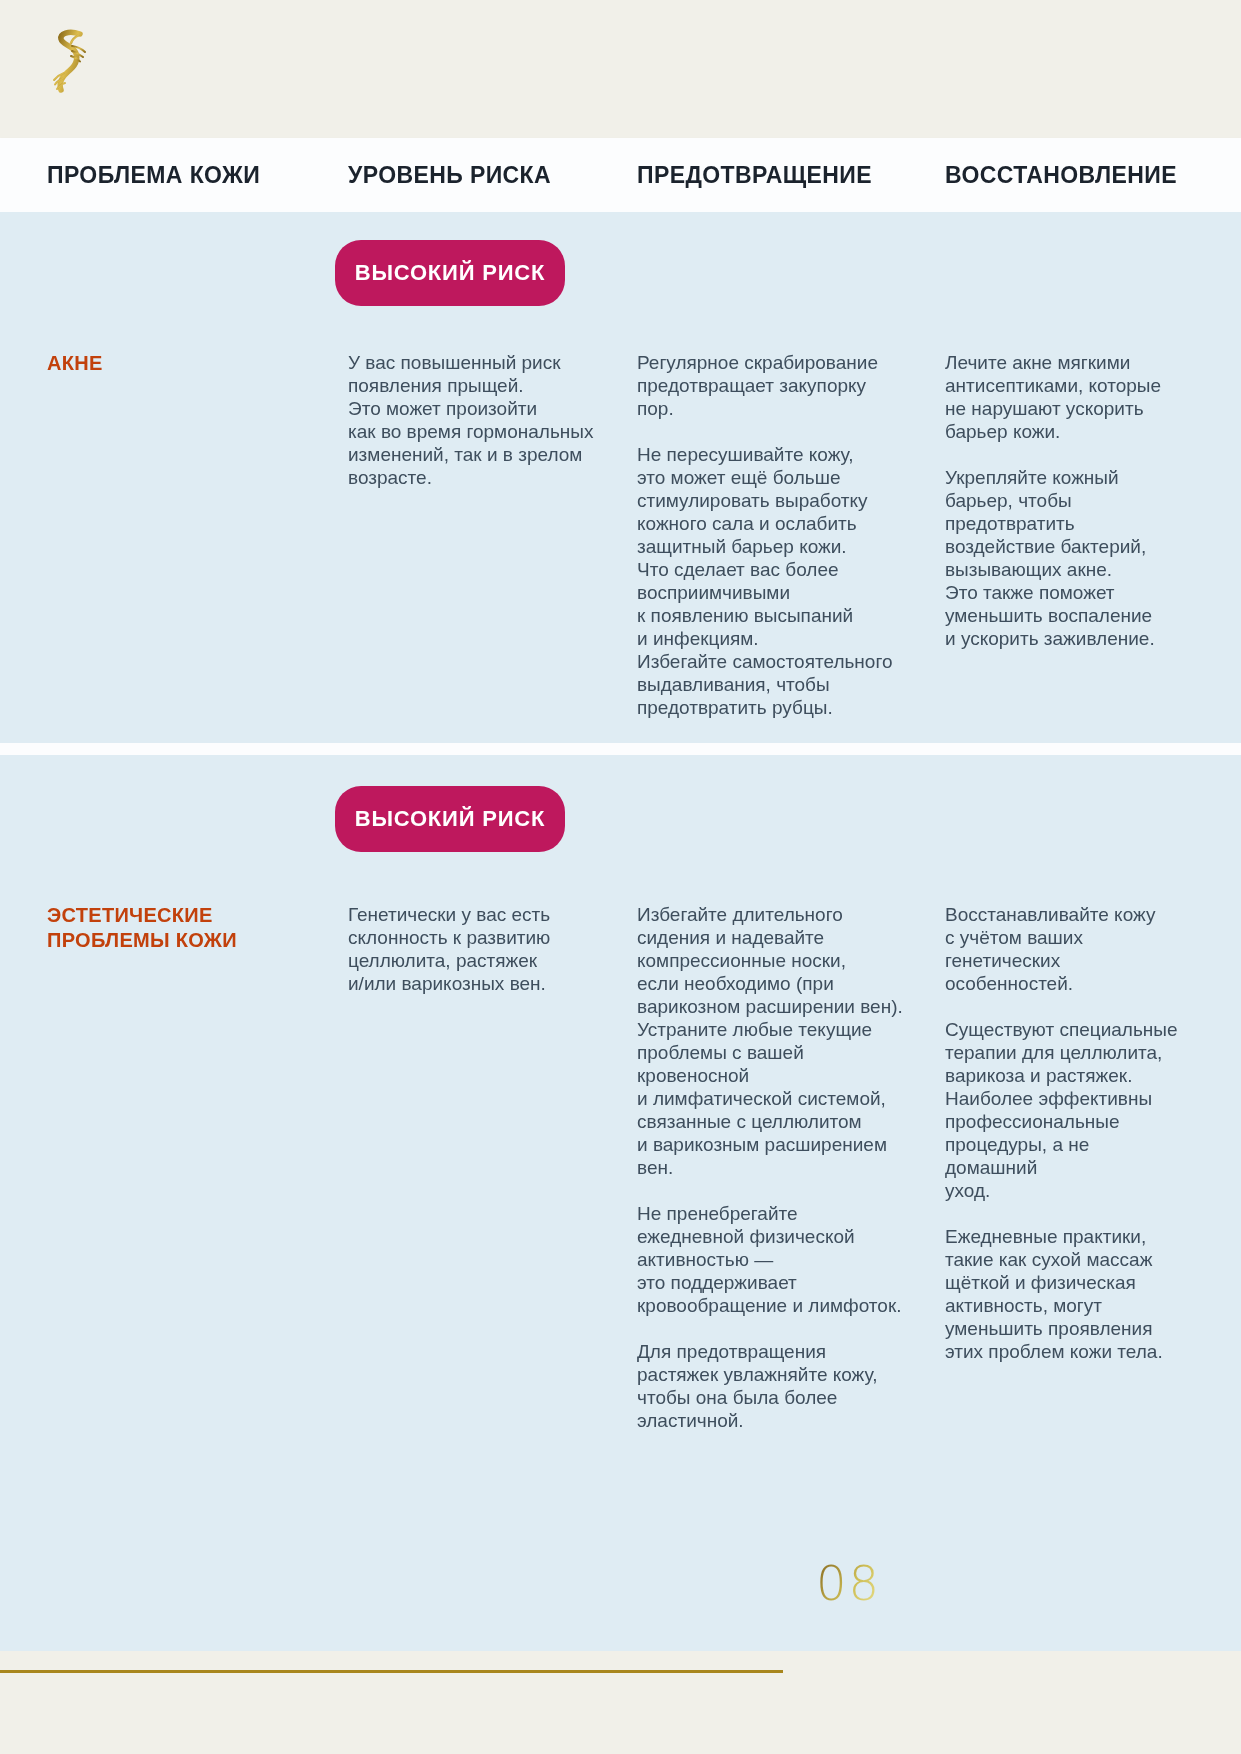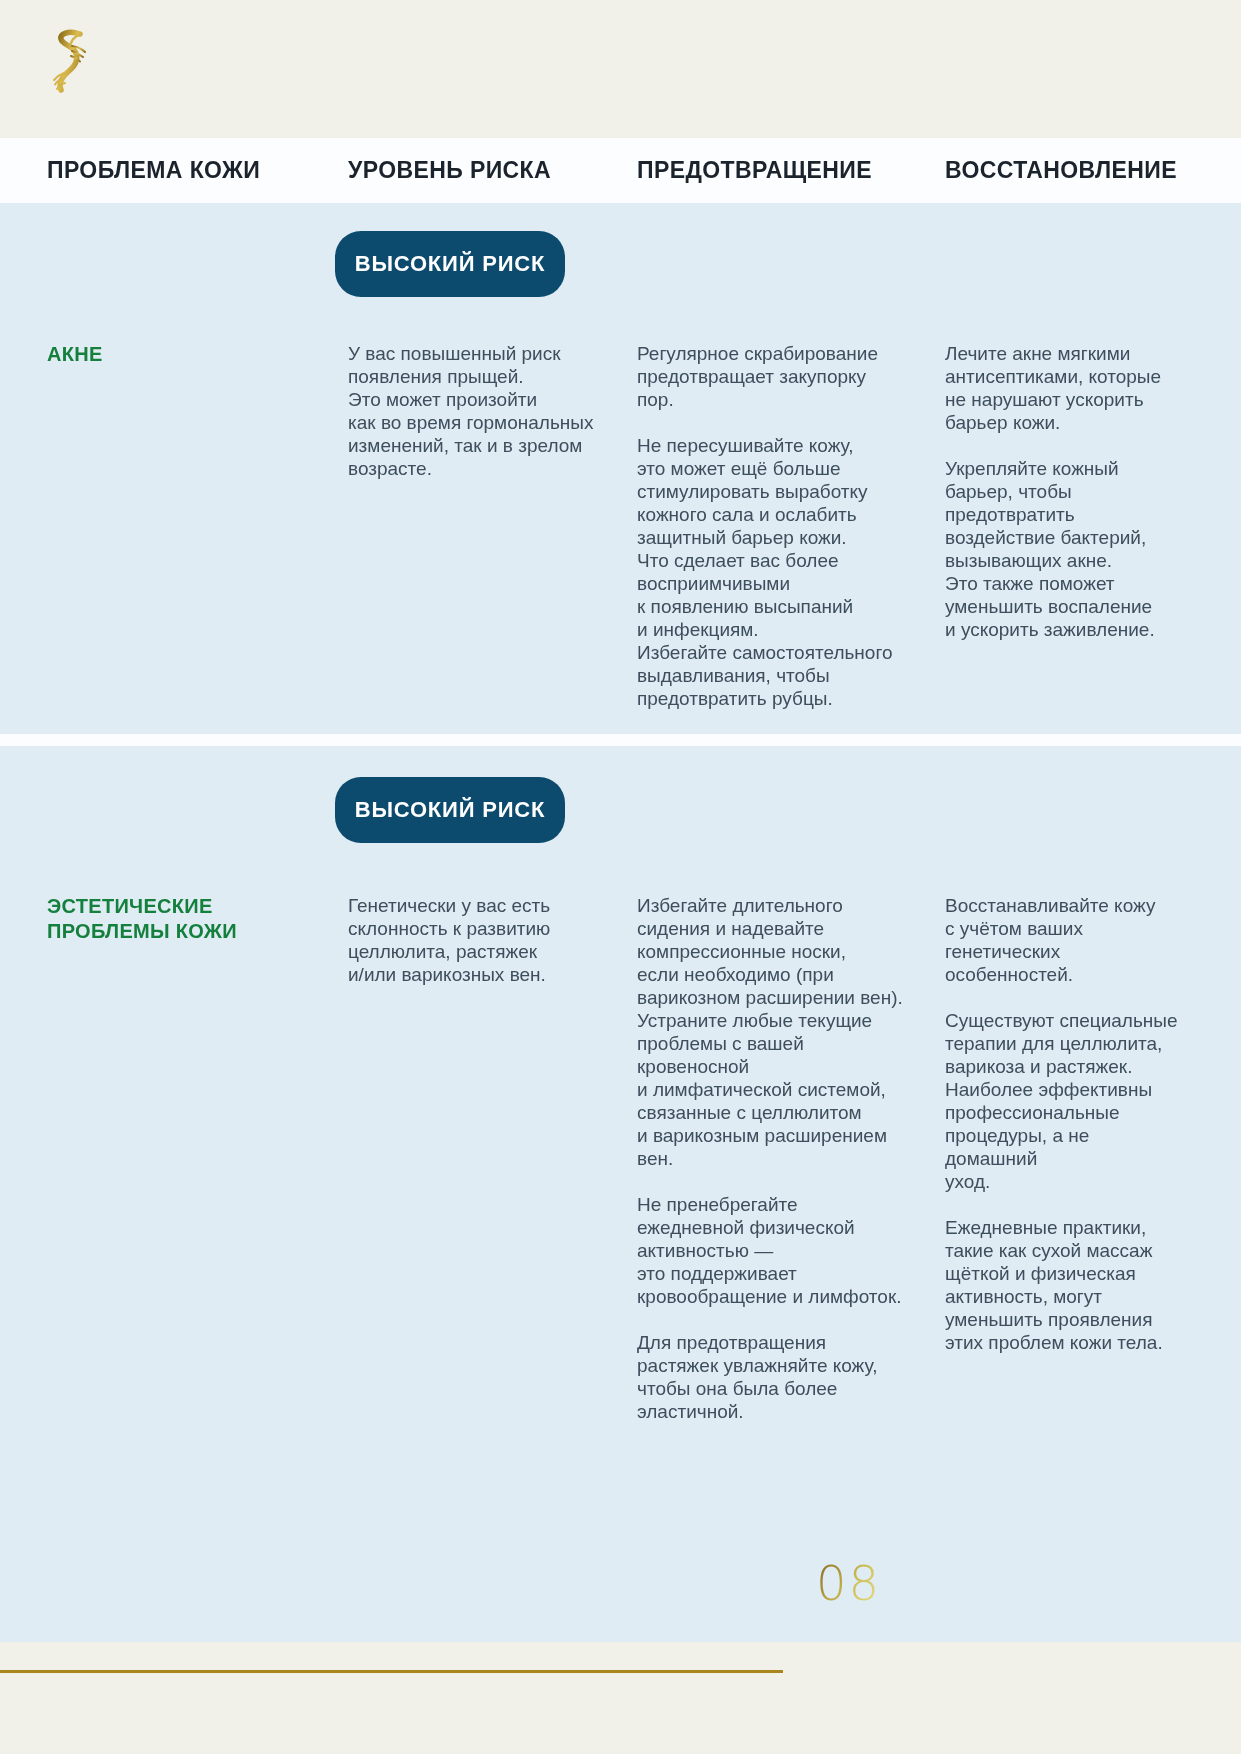--- a/index.html
+++ b/index.html
@@ -12,21 +12,21 @@
     font-family:"Liberation Sans","DejaVu Sans",sans-serif;
     overflow:hidden;
   }
 
   
   .top-area { height:138px; position:relative; }
   .logo { position:absolute; left:44px; top:28px; width:50px; height:70px; }
 
   
   .header-band {
-    height:65px;
+    height:74px;
     background:#fcfdfe;
     box-shadow:0 2px 4px rgba(40,60,80,0.05);
     display:grid;
     grid-template-columns:301px 289px 308px 250px;
     padding-left:47px;
     align-items:center;
   }
   .col-header {
     font-size:23px; font-weight:bold; letter-spacing:0.4px;
     color:#1b232d; text-transform:uppercase;
@@ -35,40 +35,40 @@
 
   
   .section { background:#dfecf3; position:relative; overflow:hidden; }
   .section-1 { height:531px; }
   .section-gap { height:12px; background:#fcfdfe; }
   .section-2 { height:896px; }
 
   .badge {
     margin-left:335px;
     width:230px; height:66px;
-    background:#0c4a6e;
+    background:#be185d;
     border-radius:26px;
     display:flex; align-items:center; justify-content:center;
     color:#ffffff; font-size:22px; font-weight:bold; letter-spacing:0.8px;
     white-space:nowrap;
   }
   .section-1 .badge { margin-top:28px; }
   .section-2 .badge { margin-top:31px; }
 
   .row {
     display:grid;
     grid-template-columns:301px 289px 308px 250px;
     padding-left:47px;
     align-items:start;
   }
   .section-1 .row { margin-top:45px; }
   .section-2 .row { margin-top:51px; }
 
   .problem {
-    font-size:20px; font-weight:bold; color:#15803d;
+    font-size:20px; font-weight:bold; color:#c2410c;
     letter-spacing:0.3px; line-height:25px;
     white-space:pre-line; text-transform:uppercase;
     padding-right:20px;
   }
   .cell { font-size:19px; line-height:23px; color:#3e4e5d; padding-right:14px; }
   .cell p { white-space:pre-line; margin:0 0 23px 0; }
   .cell p:last-child { margin-bottom:0; }
 
   
   .footer-line {

